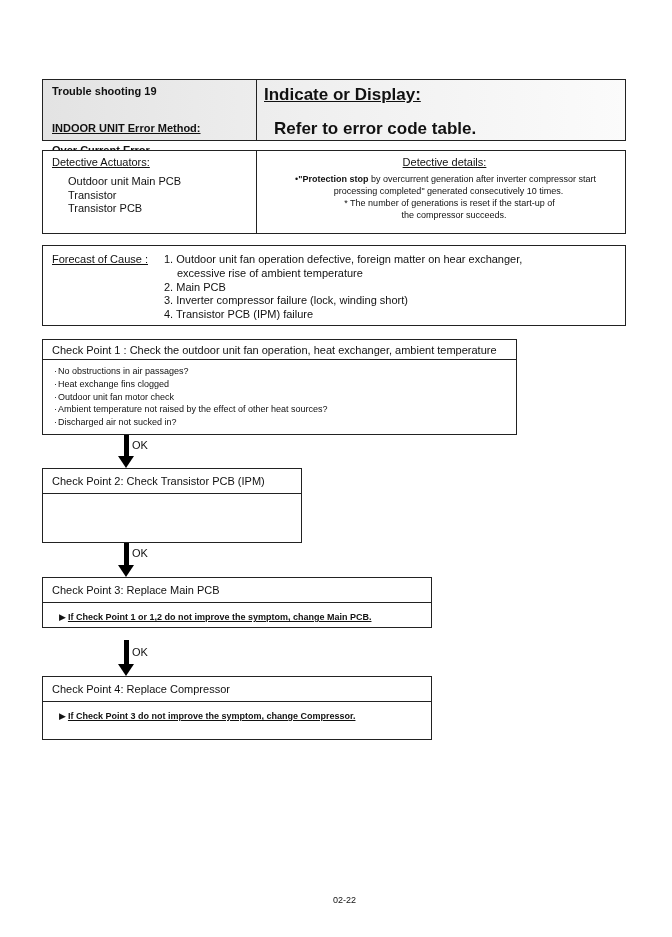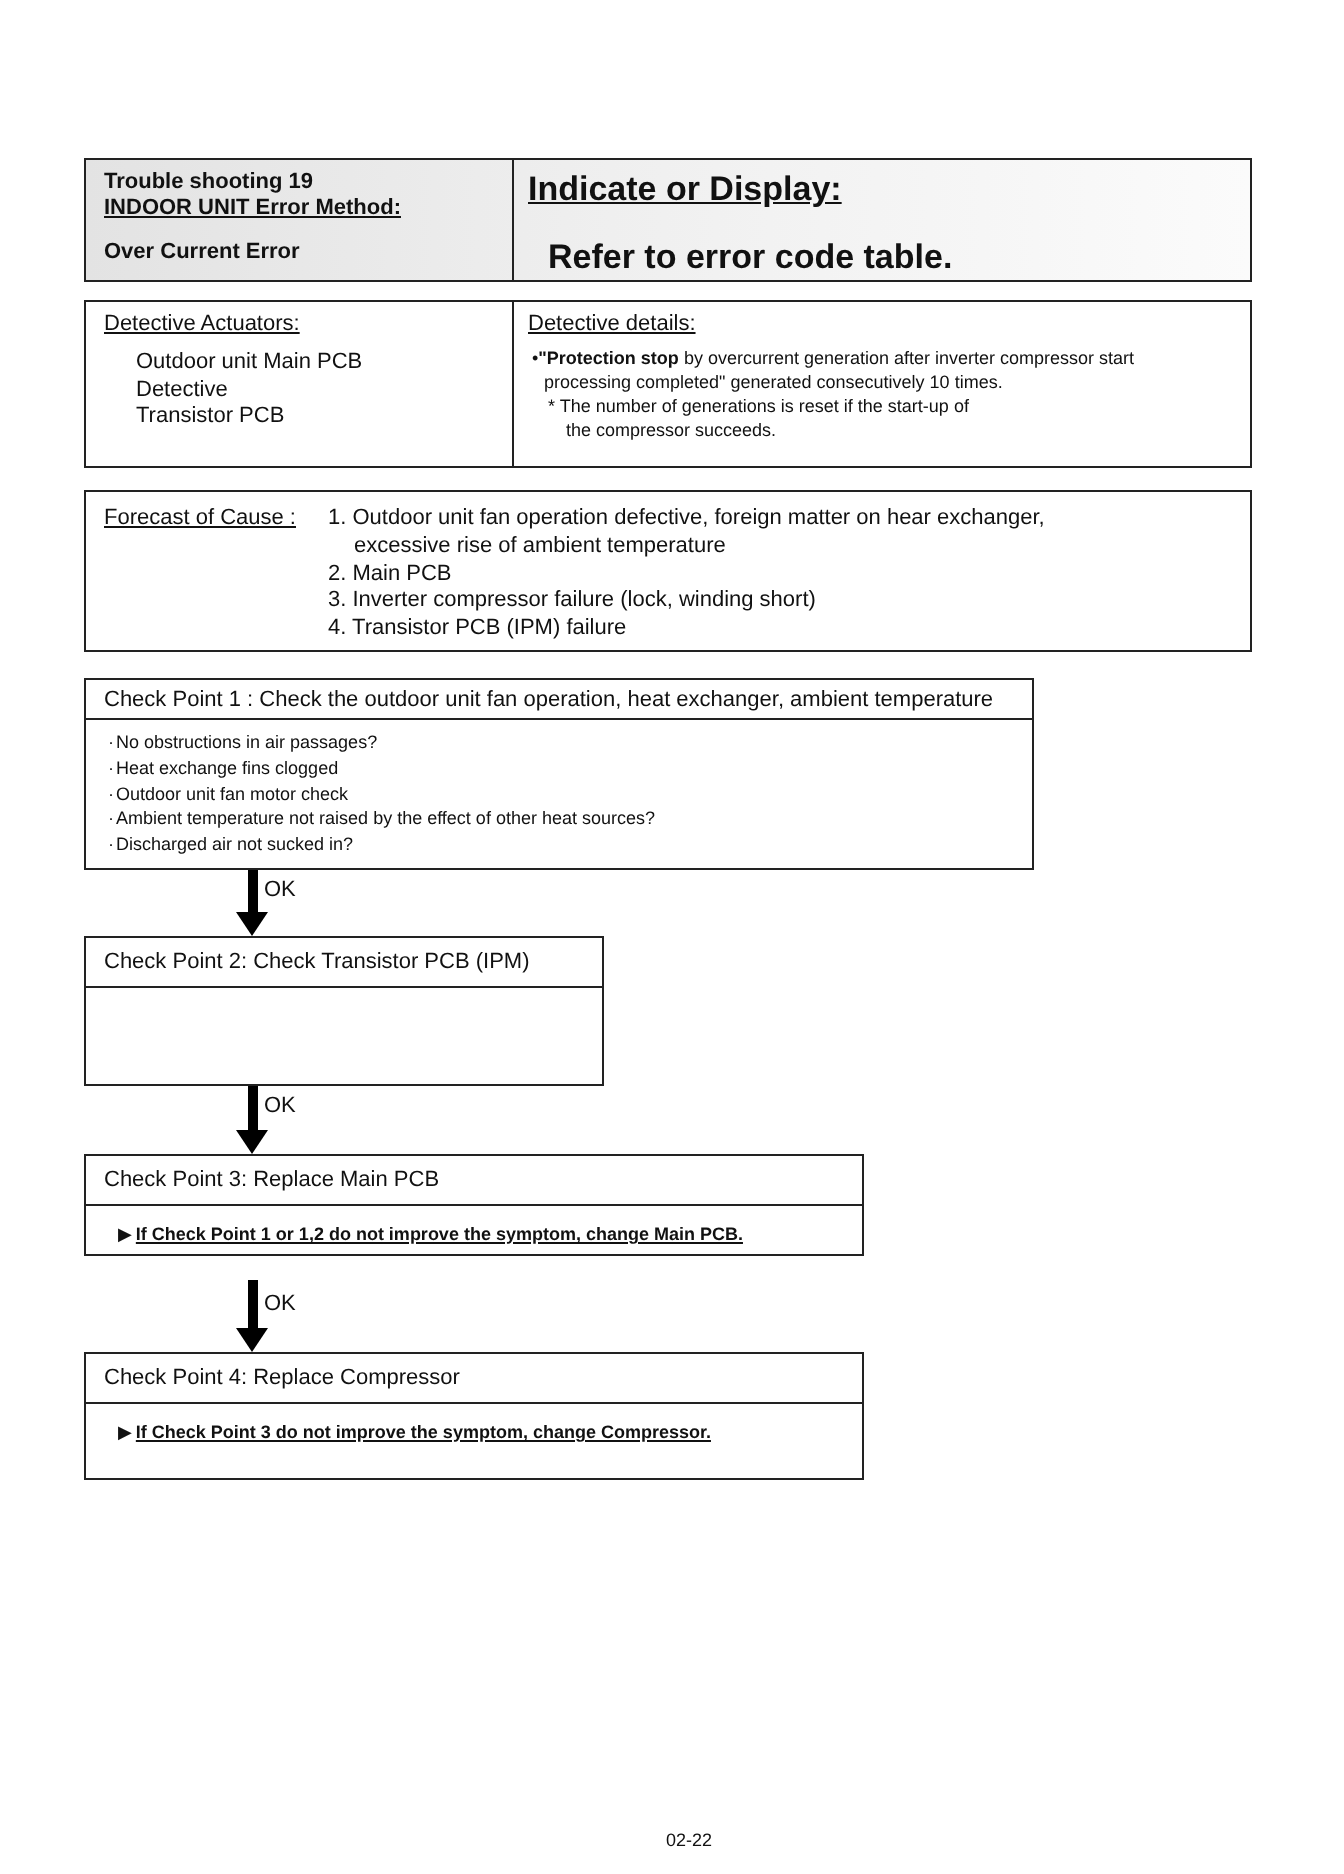--- a/index.html
+++ b/index.html
@@ -5,32 +5,32 @@
   * { box-sizing: border-box; margin: 0; padding: 0; }
   html, body { width: 672px; height: 937px; background: #ffffff; }
   body { position: relative; font-family: "Liberation Sans", sans-serif; color: #111; overflow: hidden; }
 
   .box { position: absolute; border: 1.5px solid #222; background: #fff; }
 
   
   #hdr { left: 42px; top: 79px; width: 584px; height: 62px; background: linear-gradient(to right, #e3e3e3 0%, #efefef 45%, #fbfbfb 100%); display: flex; }
   #hdr .left { width: 214px; border-right: 1.5px solid #222; padding: 5px 0 0 9px; font-size: 11px; font-weight: bold; line-height: 13px; }
   #hdr .left .title { display: block; }
-  #hdr .left .method { display: block; text-decoration: underline; }
+  #hdr .left .method { display: block; text-decoration: underline; margin-top: 24px; }
   #hdr .left .err { display: block; margin-top: 9px; }
   #hdr .right { flex: 1; padding: 5px 0 0 7px; font-size: 17px; font-weight: bold; }
   #hdr .right .lbl { display: block; text-decoration: underline; }
   #hdr .right .val { display: block; margin-top: 14px; padding-left: 10px; }
 
   
   #det { left: 42px; top: 150px; width: 584px; height: 84px; display: flex; }
   #det .left { width: 214px; border-right: 1.5px solid #222; padding: 5px 0 0 9px; font-size: 11px; }
   #det .left .lbl { display: block; text-decoration: underline; margin-bottom: 7px; }
   #det .left .item { display: block; padding-left: 16px; line-height: 13.5px; }
-  #det .right { flex: 1; padding: 5px 0 0 7px; font-size: 11px; }
+  #det .right { flex: 1; padding: 5px 0 0 7px; font-size: 11px; text-align: center; }
   #det .right .lbl { display: block; text-decoration: underline; margin-bottom: 5px; }
   #det .right .para { font-size: 9px; line-height: 12px; padding-left: 2px; }
   #det .right .note { font-size: 9px; line-height: 12px; padding-left: 10px; }
   #det .right .note2 { padding-left: 9px; display: block; }
 
   
   #fc { left: 42px; top: 245px; width: 584px; height: 81px; padding: 7px 0 0 9px; font-size: 11px; display: flex; }
   #fc .lbl { text-decoration: underline; width: 112px; flex-shrink: 0; }
   #fc ol { list-style: none; }
   #fc li { line-height: 13.8px; }
@@ -68,42 +68,42 @@
   #a1 { left: 113px; top: 435px; height: 33px; }
   #a1 .shaft { height: 22px; } #a1 .head { top: 21px; }
   #ok1 { left: 132px; top: 439px; }
   #a2 { left: 113px; top: 543px; height: 34px; }
   #a2 .shaft { height: 23px; } #a2 .head { top: 22px; }
   #ok2 { left: 132px; top: 547px; }
   #a3 { left: 113px; top: 640px; height: 36px; }
   #a3 .shaft { height: 25px; } #a3 .head { top: 24px; }
   #ok3 { left: 132px; top: 646px; }
 
-  #pagenum { position: absolute; left: 333px; top: 915px; font-size: 9px; }
+  #pagenum { position: absolute; left: 333px; top: 895px; font-size: 9px; }
 </style>
 </head>
 <body>
 
 <div id="hdr" class="box">
   <div class="left">
     <span class="title">Trouble shooting  19</span>
     <span class="method">INDOOR UNIT Error Method:</span>
     <span class="err">Over Current Error</span>
   </div>
   <div class="right">
     <span class="lbl">Indicate or Display:</span>
     <span class="val">Refer to error code table.</span>
   </div>
 </div>
 
 <div id="det" class="box">
   <div class="left">
     <span class="lbl">Detective Actuators:</span>
     <span class="item">Outdoor unit Main PCB</span>
-    <span class="item">Detective</span>
+    <span class="item">Transistor</span>
     <span class="item">Transistor PCB</span>
   </div>
   <div class="right">
     <span class="lbl">Detective details:</span>
     <div class="para">
       <span>•</span><span class="b">"Protection stop</span><span> by overcurrent generation after inverter compressor start</span><br>
       <span style="padding-left:6px">processing completed" generated consecutively 10 times.</span>
     </div>
     <div class="note">
       <span>* The number of generations is reset if the start-up of</span>

